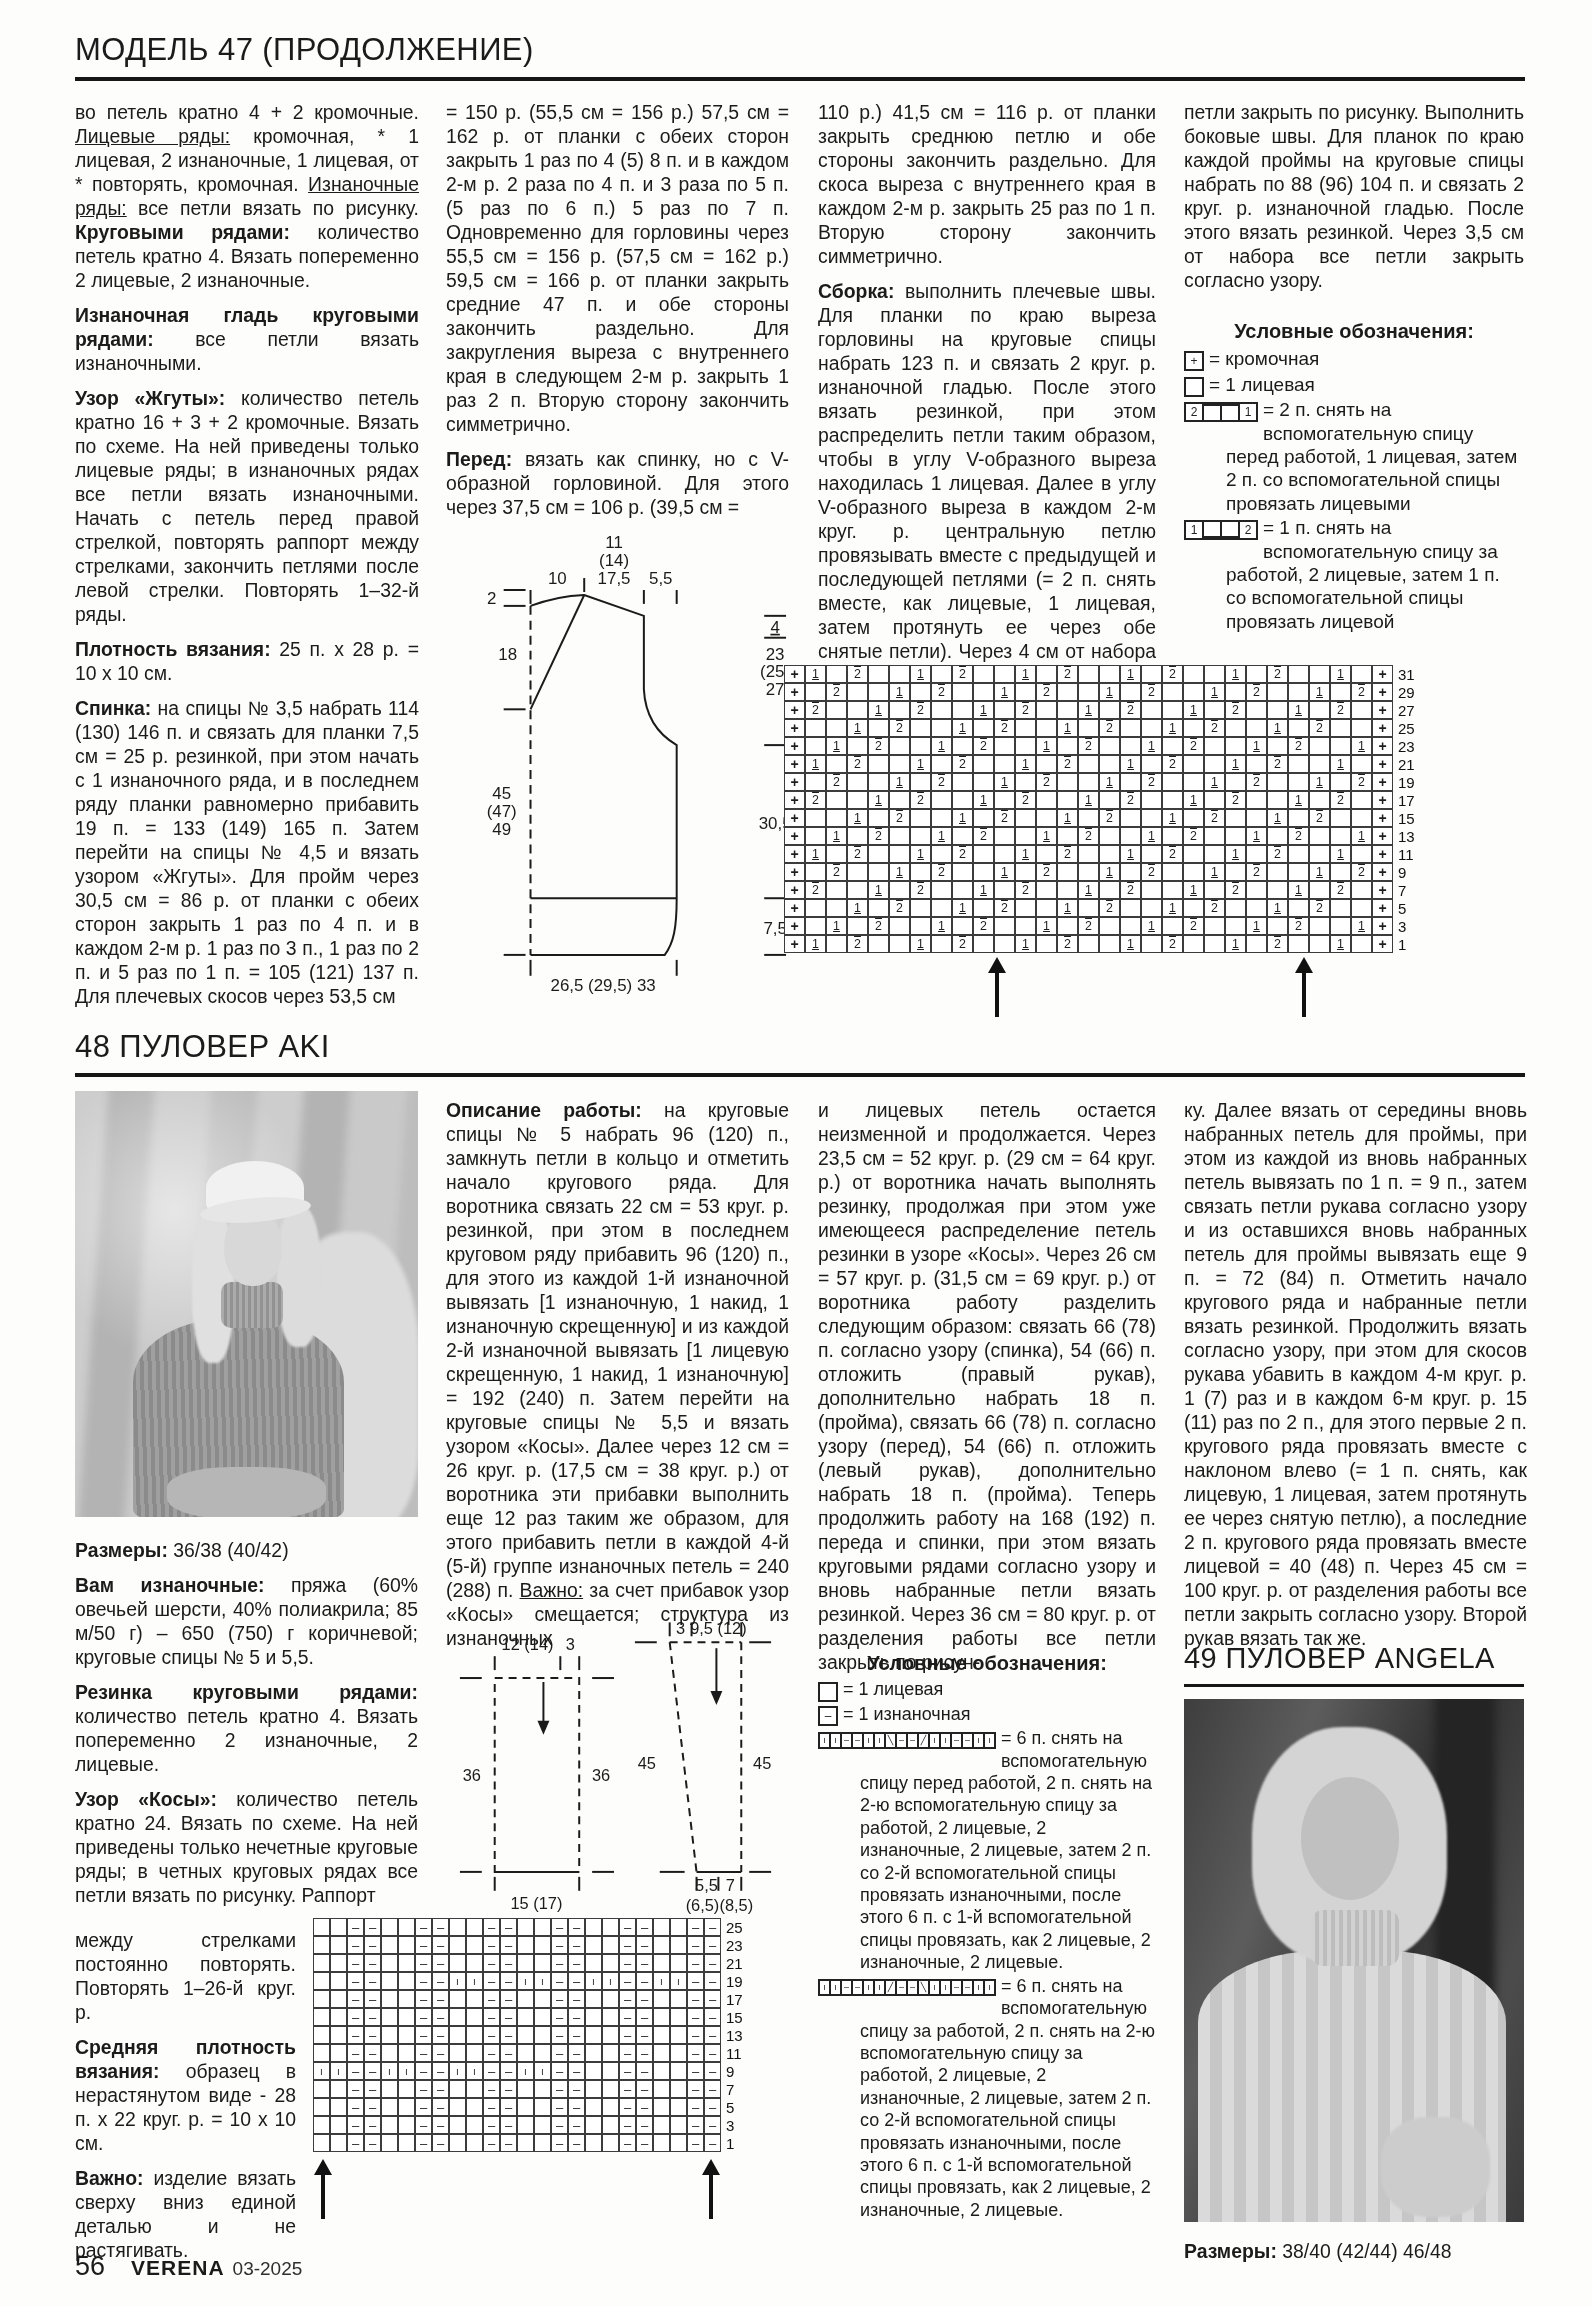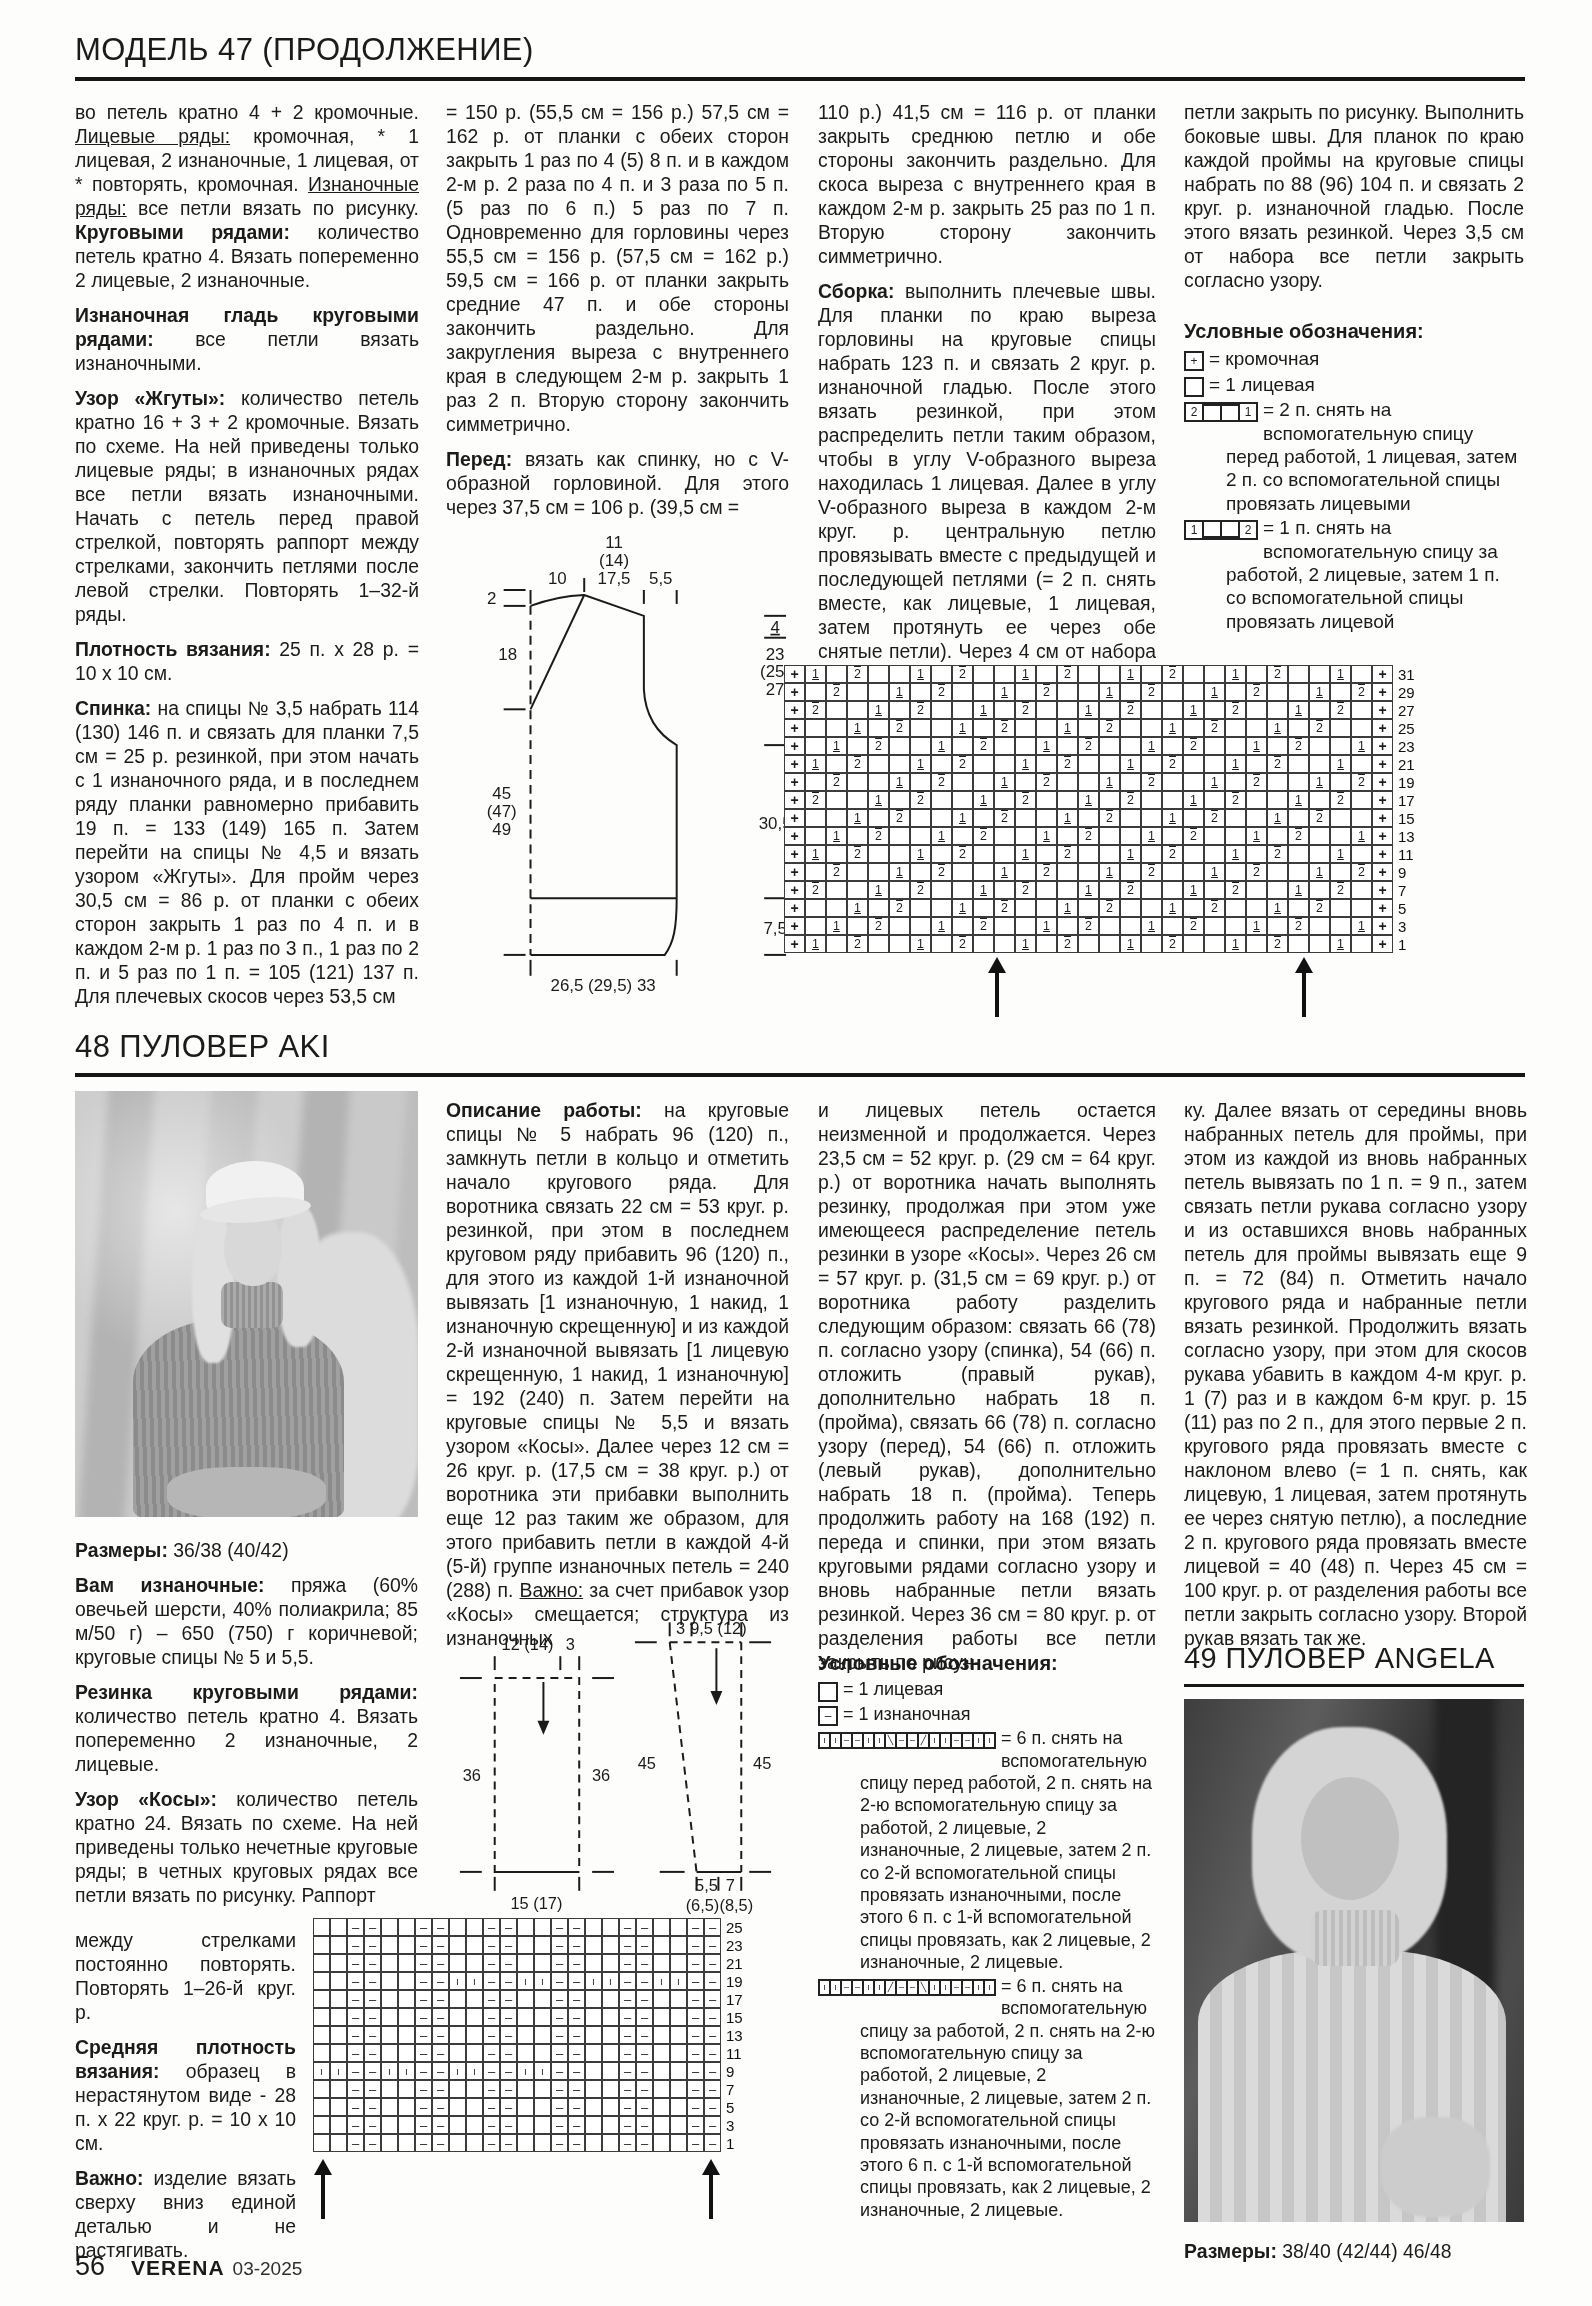--- a/index.html
+++ b/index.html
@@ -7,21 +7,21 @@
         font-family:"Liberation Sans",sans-serif;color:#1b1b1b;overflow:hidden;}
   .abs{position:absolute;}
   h1.sec{margin:0;font-size:31px;font-weight:normal;letter-spacing:0.4px;white-space:nowrap;}
   .rule{background:#161616;height:4px;}
   .col{font-size:19.4px;line-height:24px;text-align:justify;hyphens:auto;}
   .col p.para{margin:0 0 11px 0;}
   .col span.b{font-weight:bold;}
   .col span.u{text-decoration:underline;}
   
   .legend{font-size:19px;line-height:23.4px;text-align:left;}
-  .legend .lg-title{font-weight:bold;margin-bottom:4px;font-size:20px;}
+  .legend .lg-title{font-weight:bold;margin-bottom:4px;font-size:20px;text-align:center;}
   .leg{margin:1px 0;}
   .leg::after{content:"";display:block;clear:both;}
   .leg .lsym{float:left;margin-right:7px;margin-top:1px;white-space:nowrap;}
   .leg.big{padding-left:42px;}
   .leg.big .lsym{margin-left:-42px;}
   .box{display:inline-block;width:20px;height:20px;border:2px solid #222;box-sizing:border-box;
        font-size:12px;line-height:16px;text-align:center;vertical-align:middle;margin-right:-2px;background:#fff;color:#222;}
   .box.lt{box-shadow:inset 0 3px 0 -1px #222;}
   .box.lb{box-shadow:inset 0 -3px 0 -1px #222;}
   .strip .box{width:13px;height:17px;font-size:9px;line-height:13px;}

